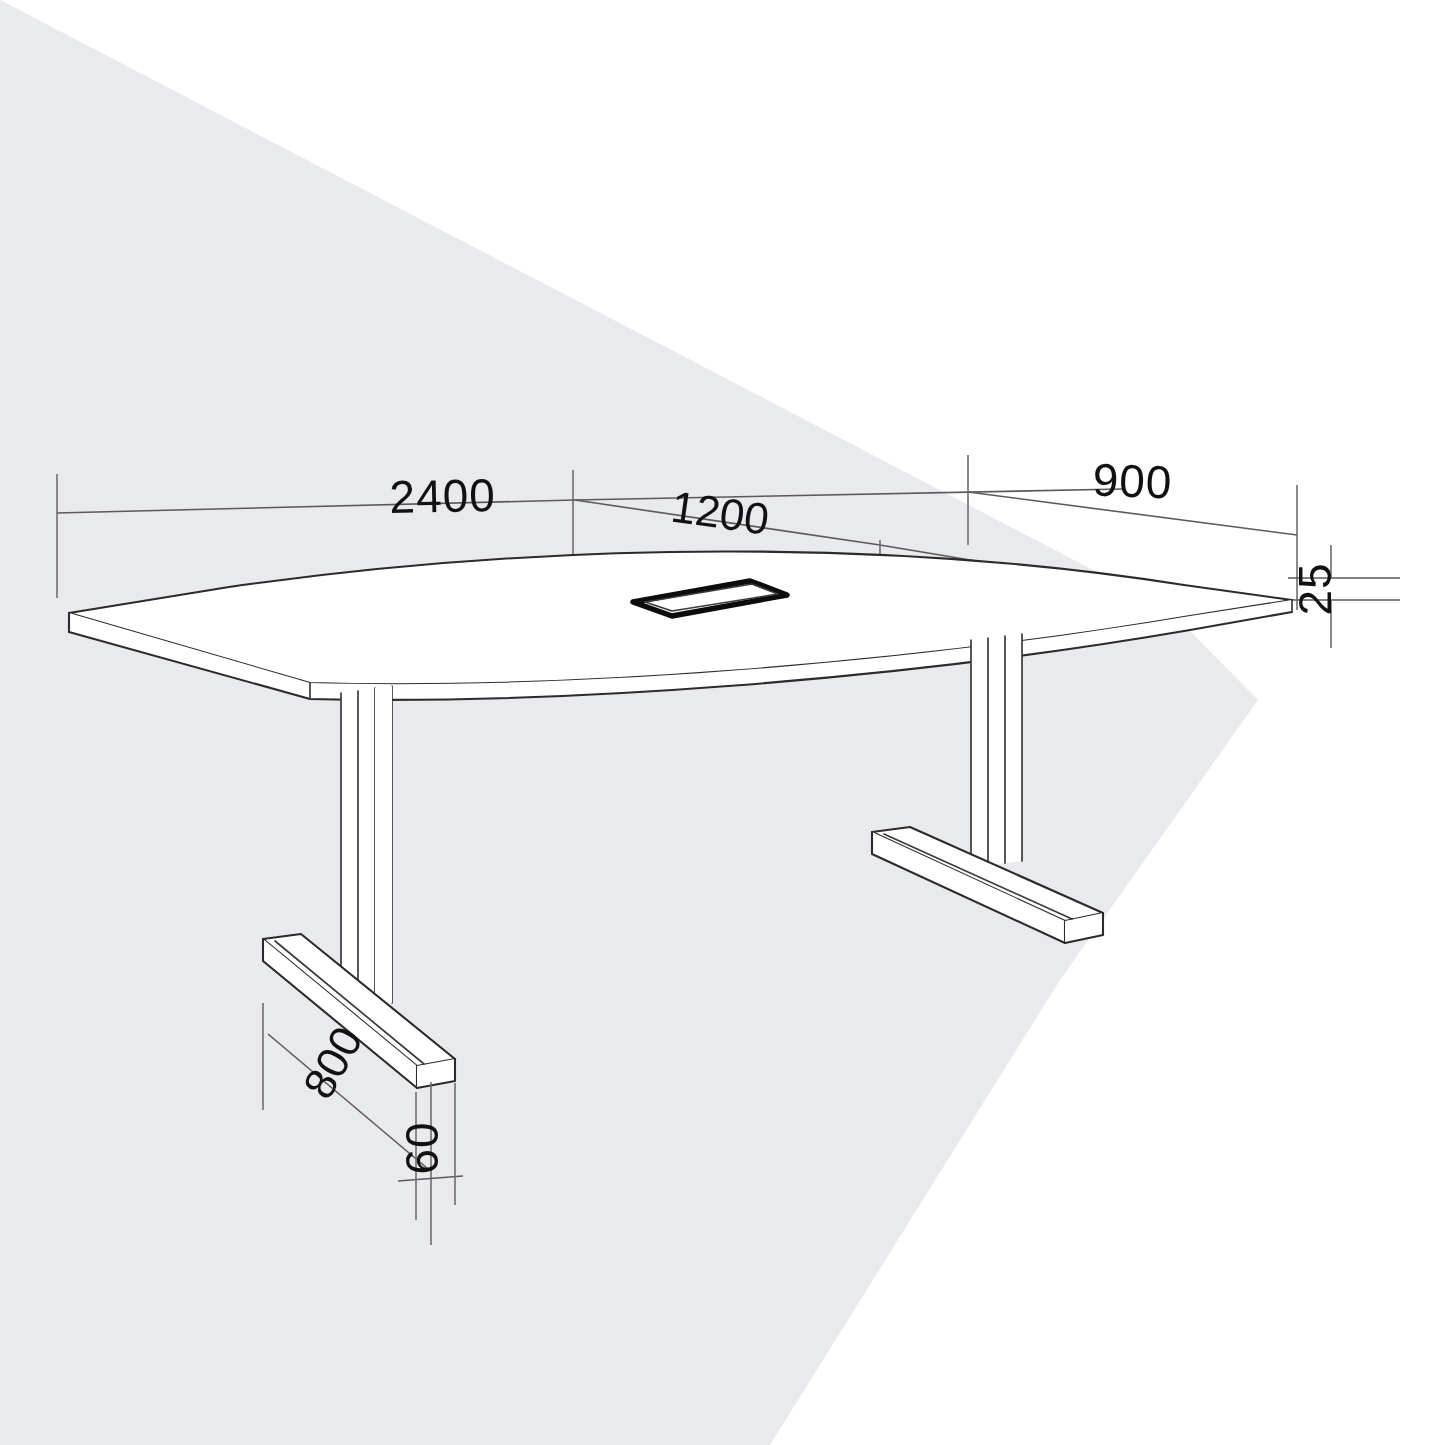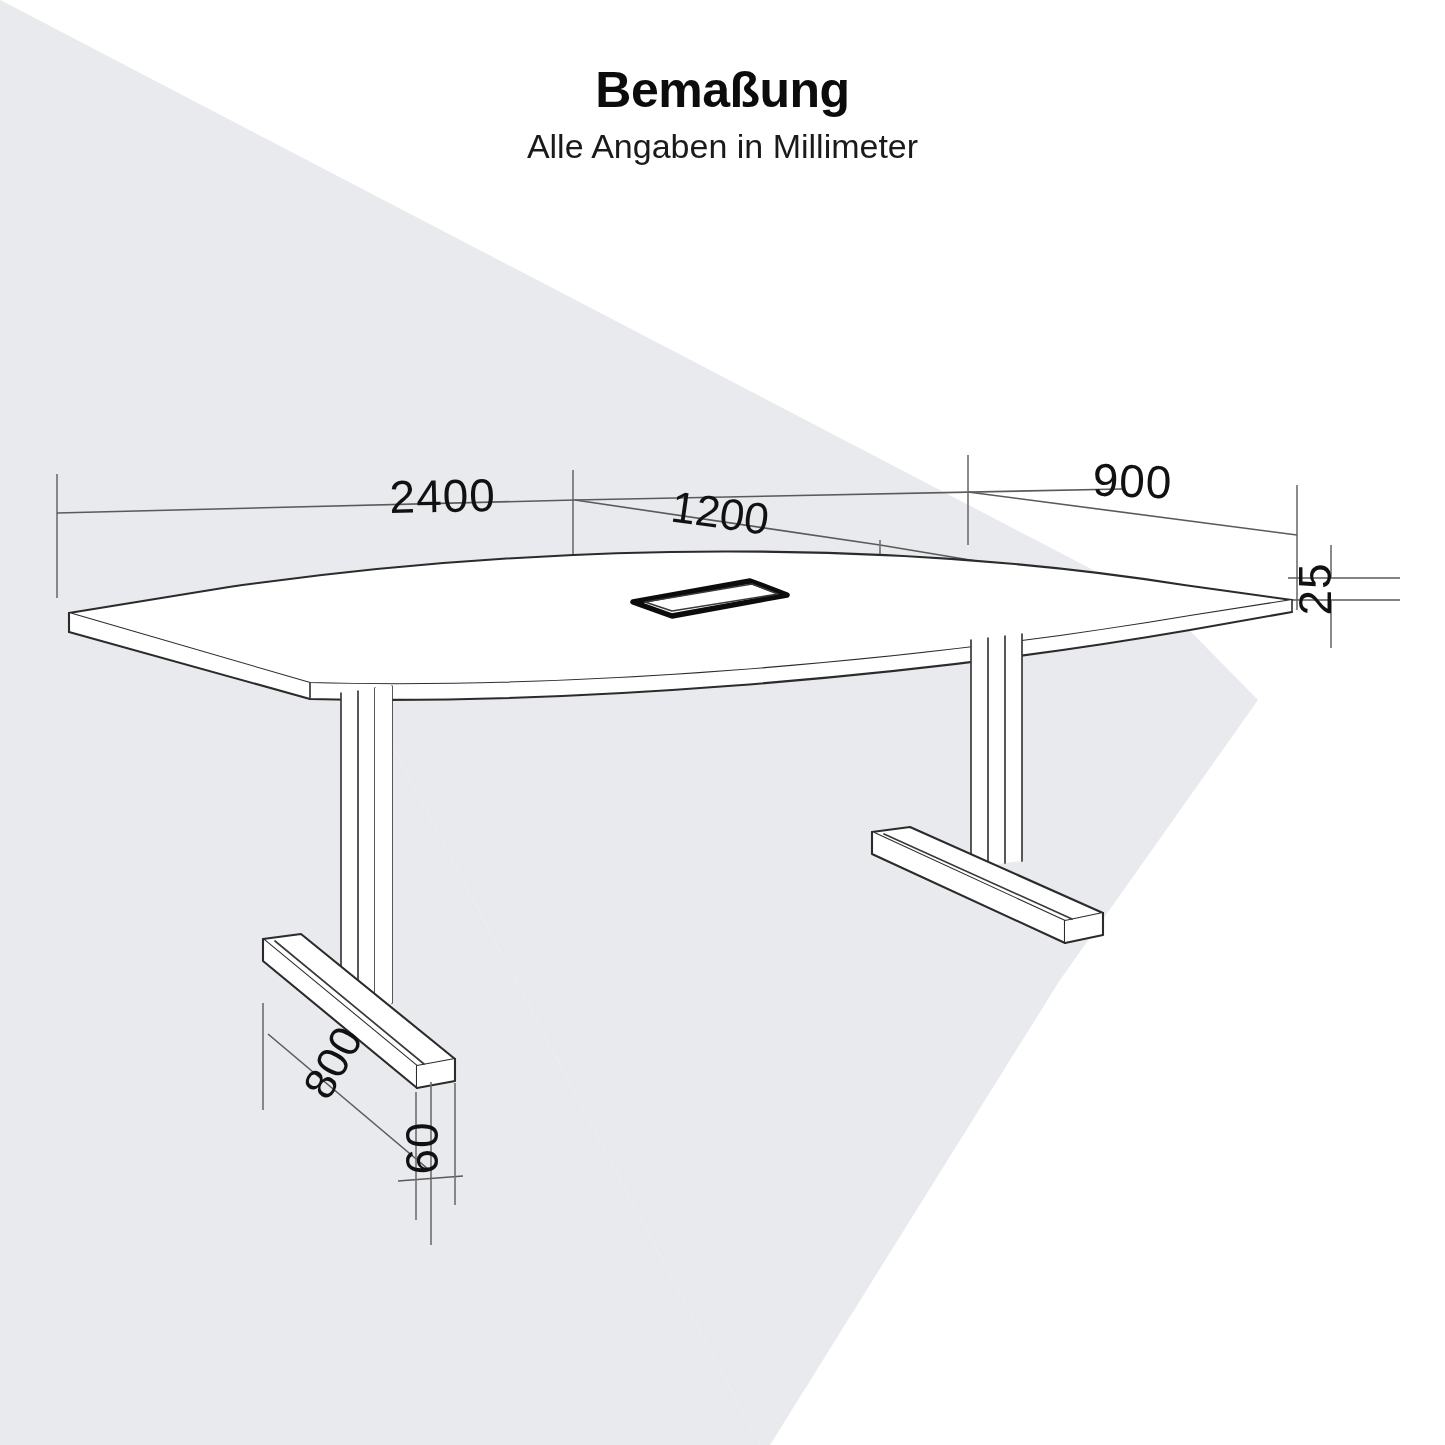--- a/index.html
+++ b/index.html
@@ -207,18 +207,14 @@
 
     <g>
       <line class="dim-line" x1="398" y1="1181" x2="463" y2="1176"></line>
       <line class="ext-line" x1="416" y1="1092" x2="416" y2="1220"></line>
       <line class="ext-line" x1="455" y1="1083" x2="455" y2="1205"></line>
       <text class="dim-text" x="0" y="0" text-anchor="middle" transform="translate(438,1148) rotate(-90)">60</text>
     </g>
 
   </svg>
 
-  <div class="hdr-wrap">
-    <div class="hdr-title">Bemaßung</div>
-    <div class="hdr-sub">Alle Angaben in Millimeter</div>
-  </div>
 
 </div>
 
 </body></html>

